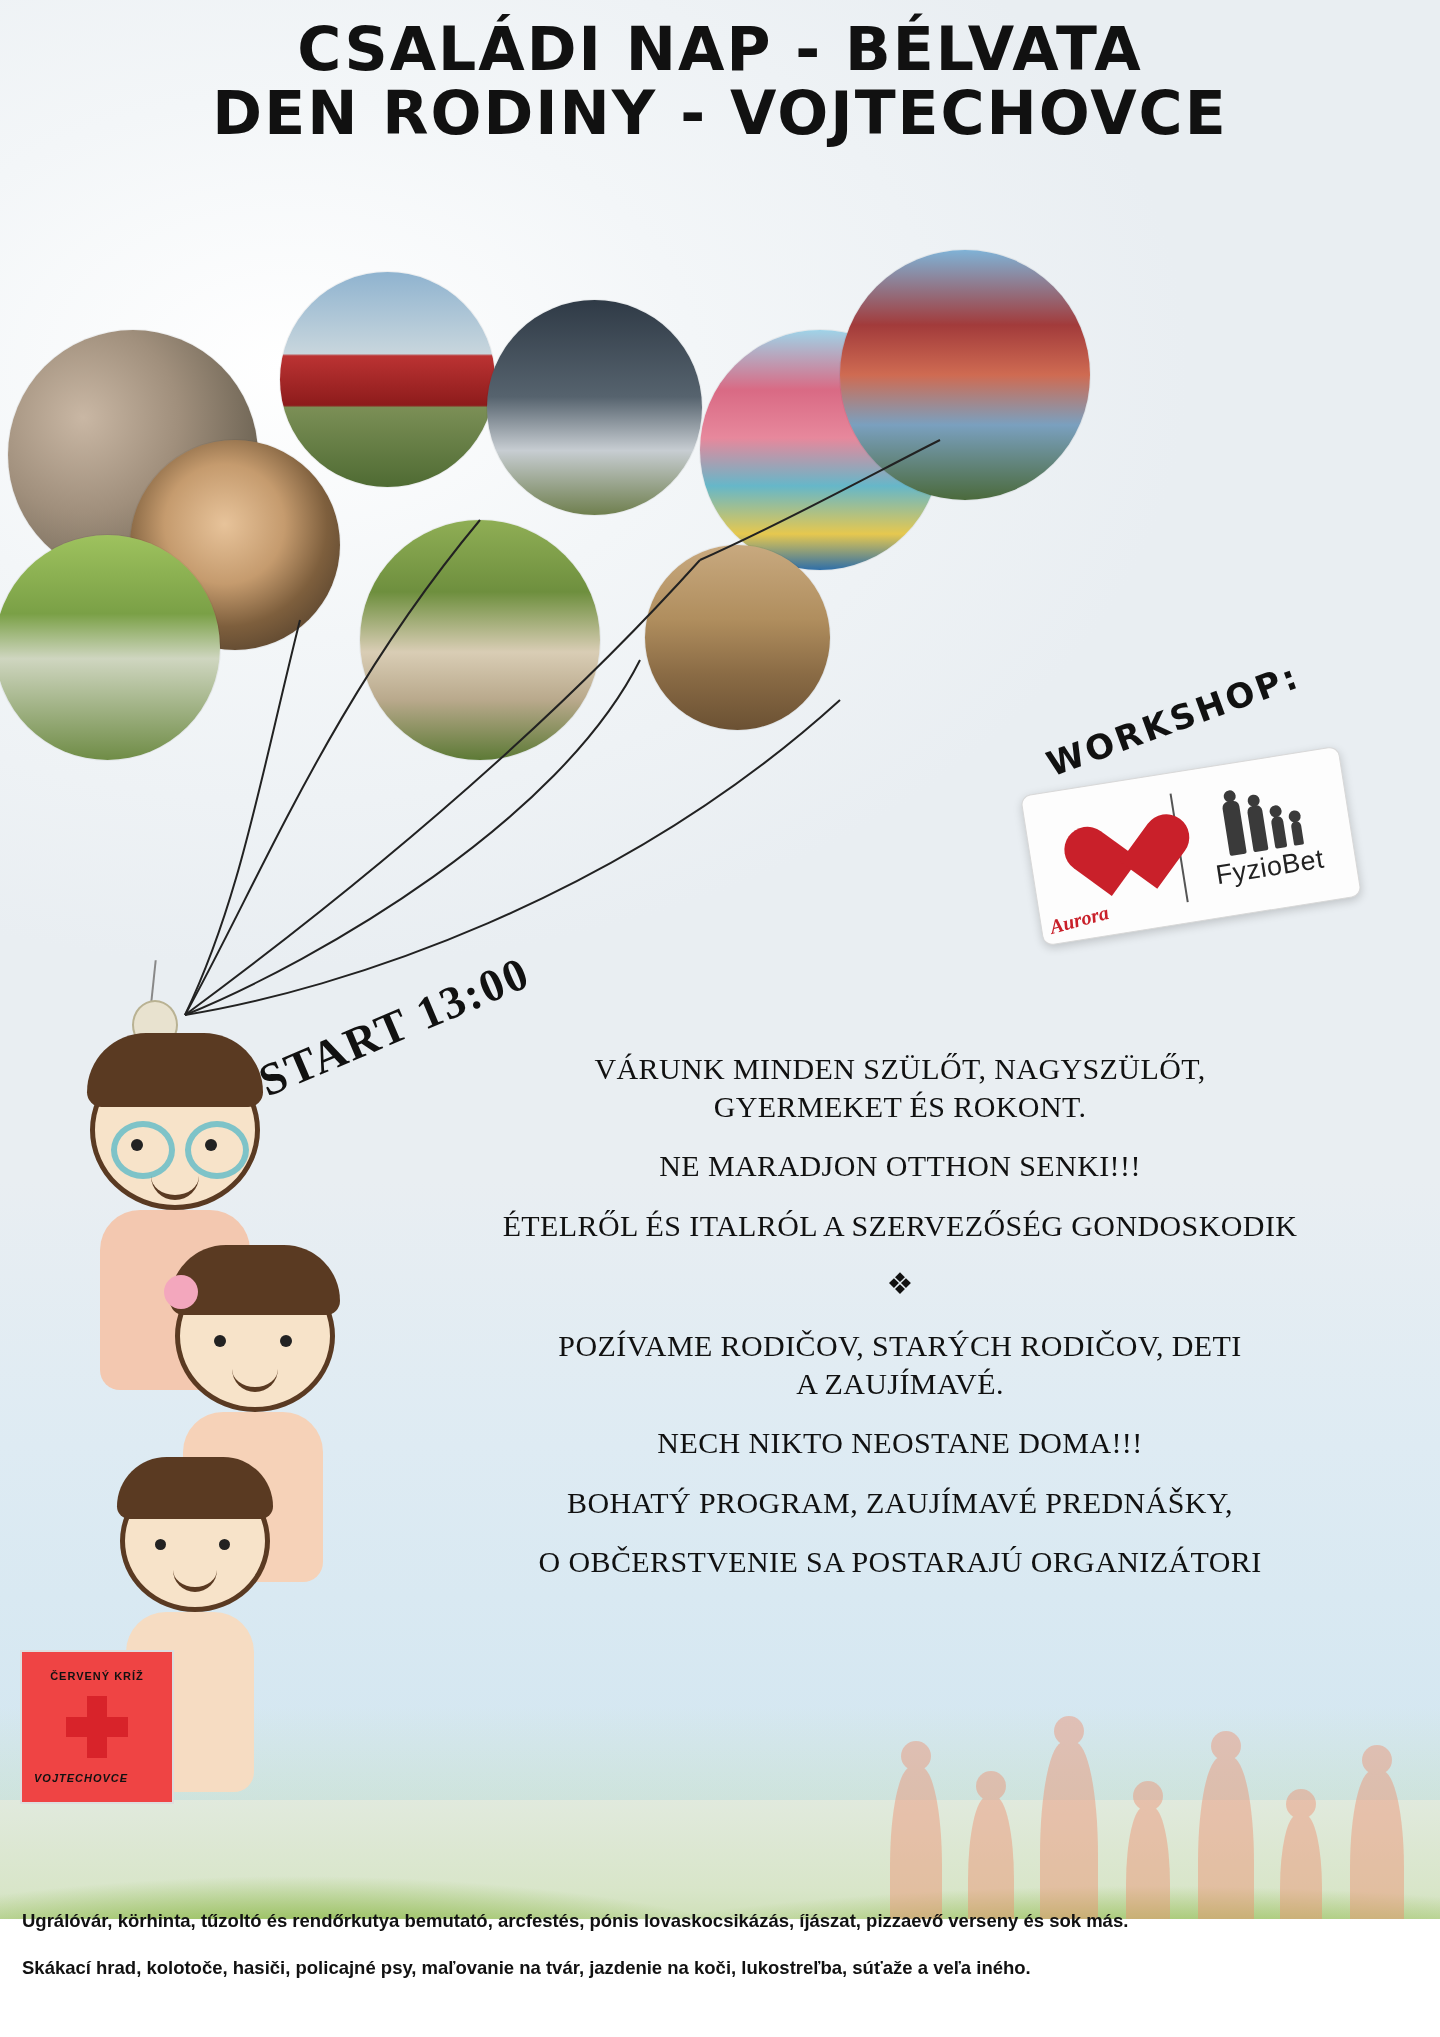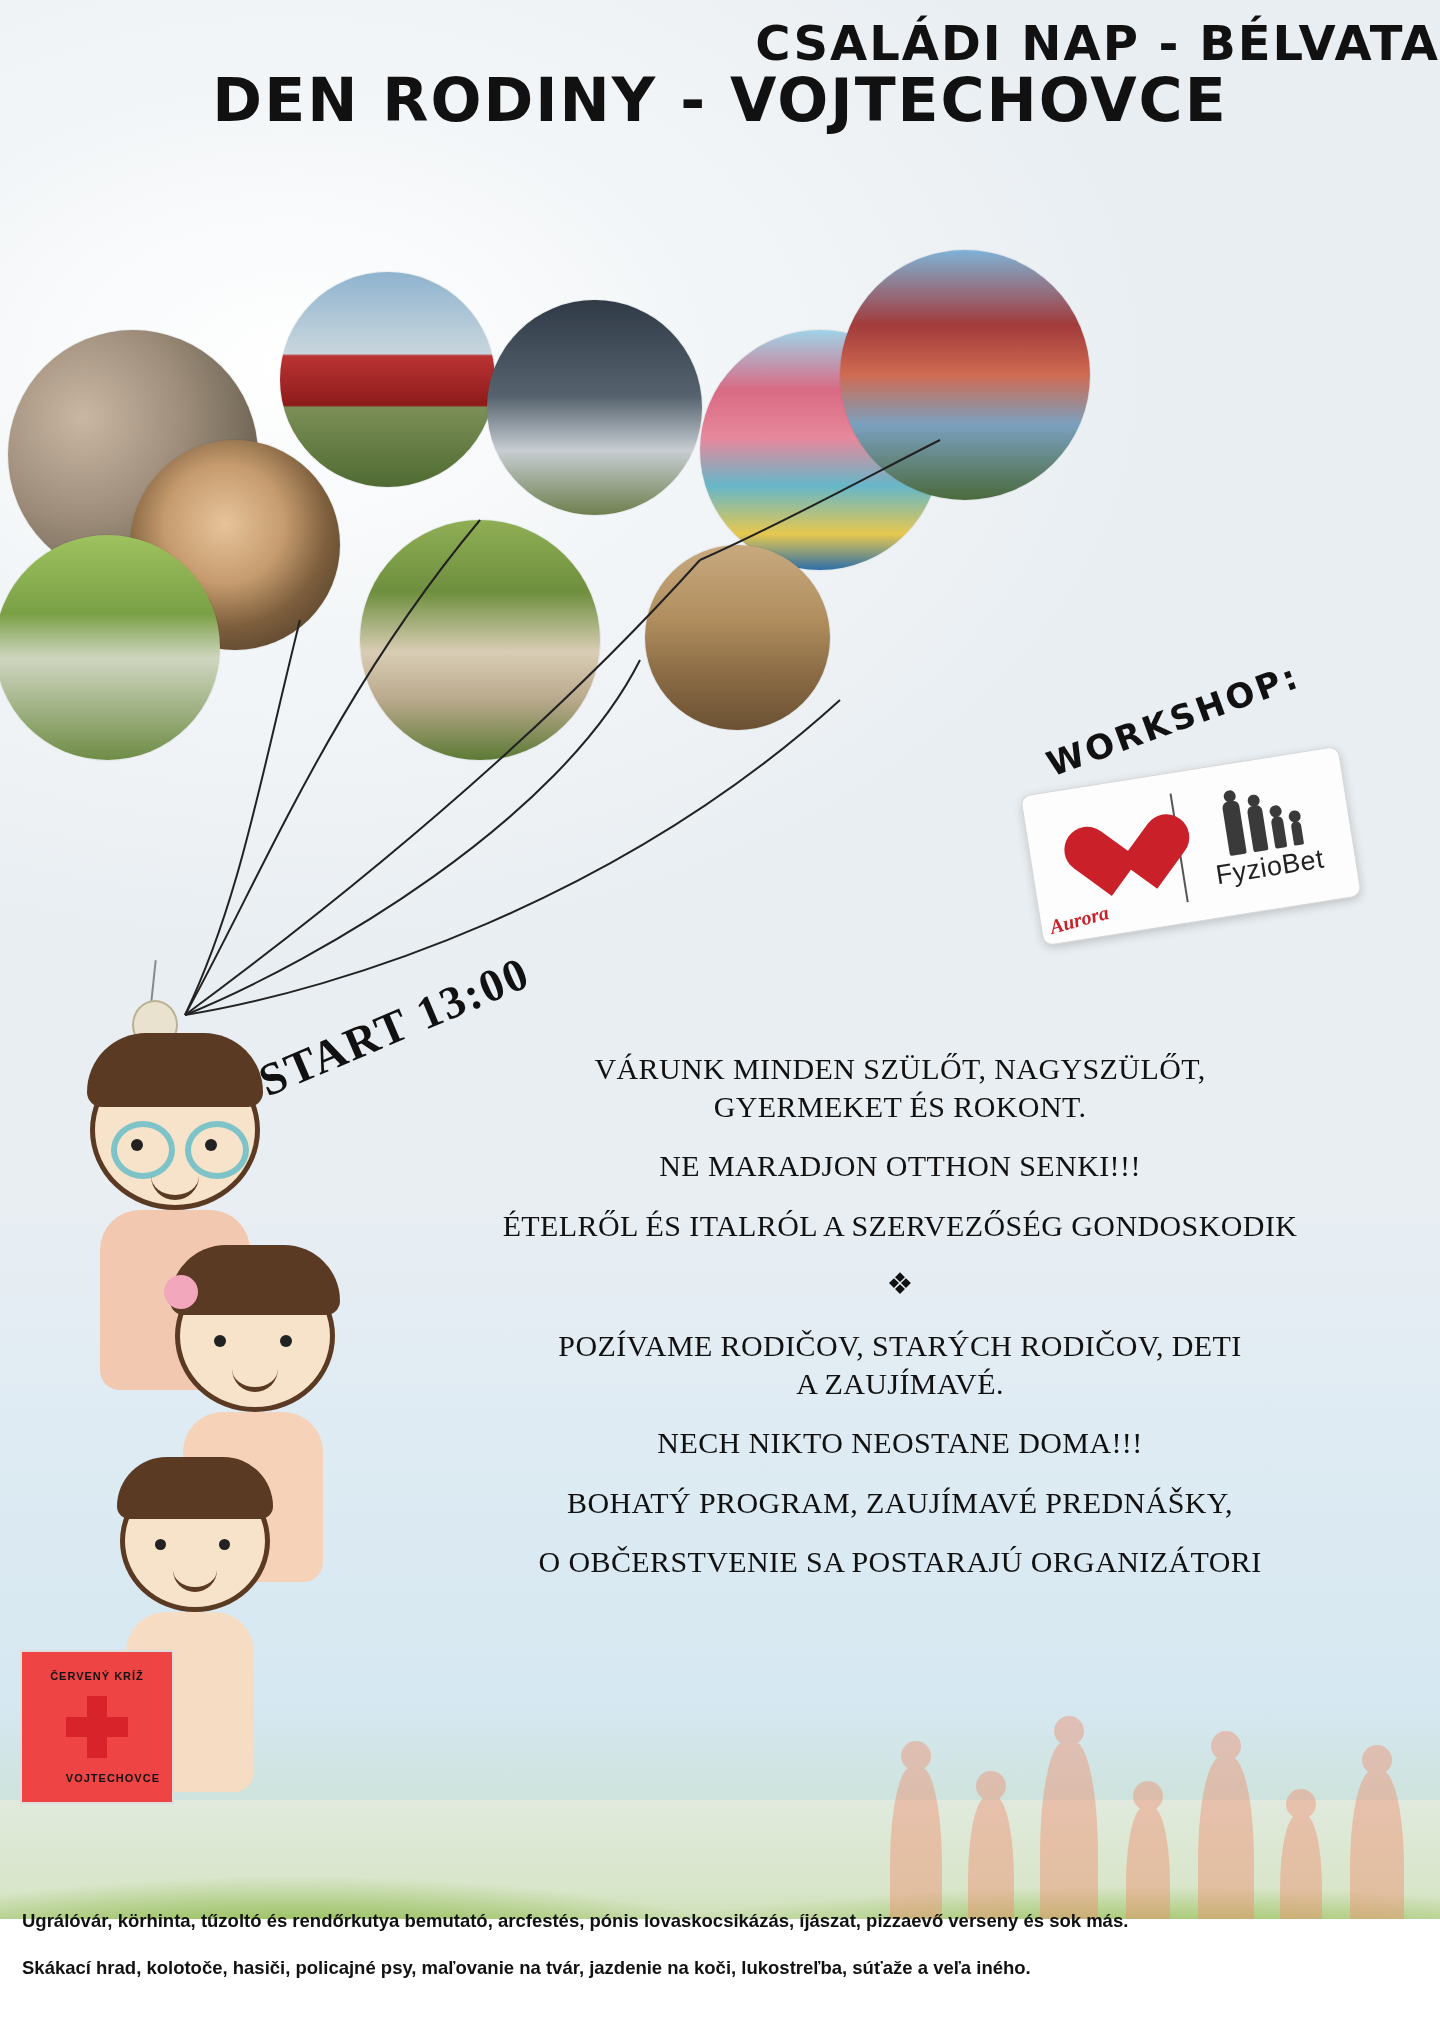--- a/index.html
+++ b/index.html
@@ -38,21 +38,21 @@
   .sil:before{content:"";position:absolute;left:50%;transform:translateX(-50%);top:-26px;width:30px;height:30px;border-radius:50%;background:#f08a6a;}
 
   
   .title-block{
     position:absolute;top:18px;left:0;right:0;text-align:center;
     font-family:"DejaVu Sans", sans-serif;
     font-weight:bold;color:#111;
     letter-spacing:2px;
     line-height:1.06;
   }
-  .t1{font-size:48px;text-align:right;}
+  .t1{font-size:60px;}
   .t2{font-size:56px;}
   .t3{font-size:60px;}
 
   
   .circle{
     position:absolute;border-radius:50%;overflow:hidden;
     box-shadow:0 0 0 1px rgba(0,0,0,.05);
   }
   .ph-face{
     background:
@@ -142,21 +142,21 @@
   .redcross{
     position:absolute;left:20px;top:1650px;width:150px;height:150px;
     background:#ef4444;border:2px solid #ddd;
     display:flex;align-items:center;justify-content:center;
   }
   .rc-inner{position:relative;width:126px;height:126px;border-radius:50%;}
   .rc-ring-text{
     position:absolute;inset:0;font-family:"Liberation Sans",sans-serif;font-size:11px;font-weight:bold;color:#111;
   }
   .rc-top{position:absolute;top:6px;left:0;right:0;text-align:center;letter-spacing:1px;}
-  .rc-bottom{position:absolute;bottom:6px;left:12px;right:0;text-align:right;letter-spacing:1px;}
+  .rc-bottom{position:absolute;bottom:6px;left:0;right:0;text-align:left;letter-spacing:1px;font-style:italic;}
   .rc-cross{position:absolute;left:50%;top:50%;transform:translate(-50%,-50%);width:62px;height:62px;}
   .rc-cross:before,.rc-cross:after{content:"";position:absolute;background:#d8232a;}
   .rc-cross:before{left:21px;top:0;width:20px;height:62px;}
   .rc-cross:after{top:21px;left:0;width:62px;height:20px;}
 
   
   .maintext{
     position:absolute;left:400px;top:1050px;width:1000px;
     text-align:center;color:#111;
     font-family:"Liberation Serif",serif;

